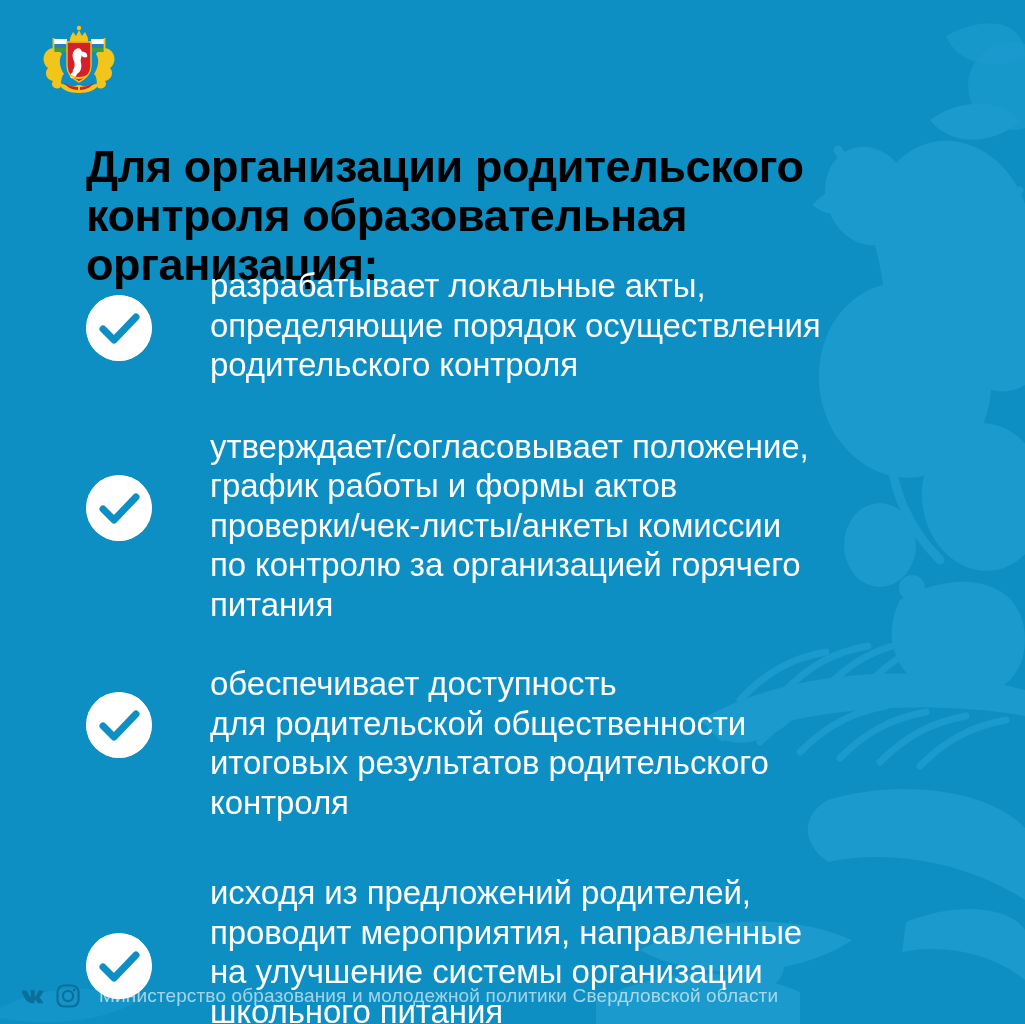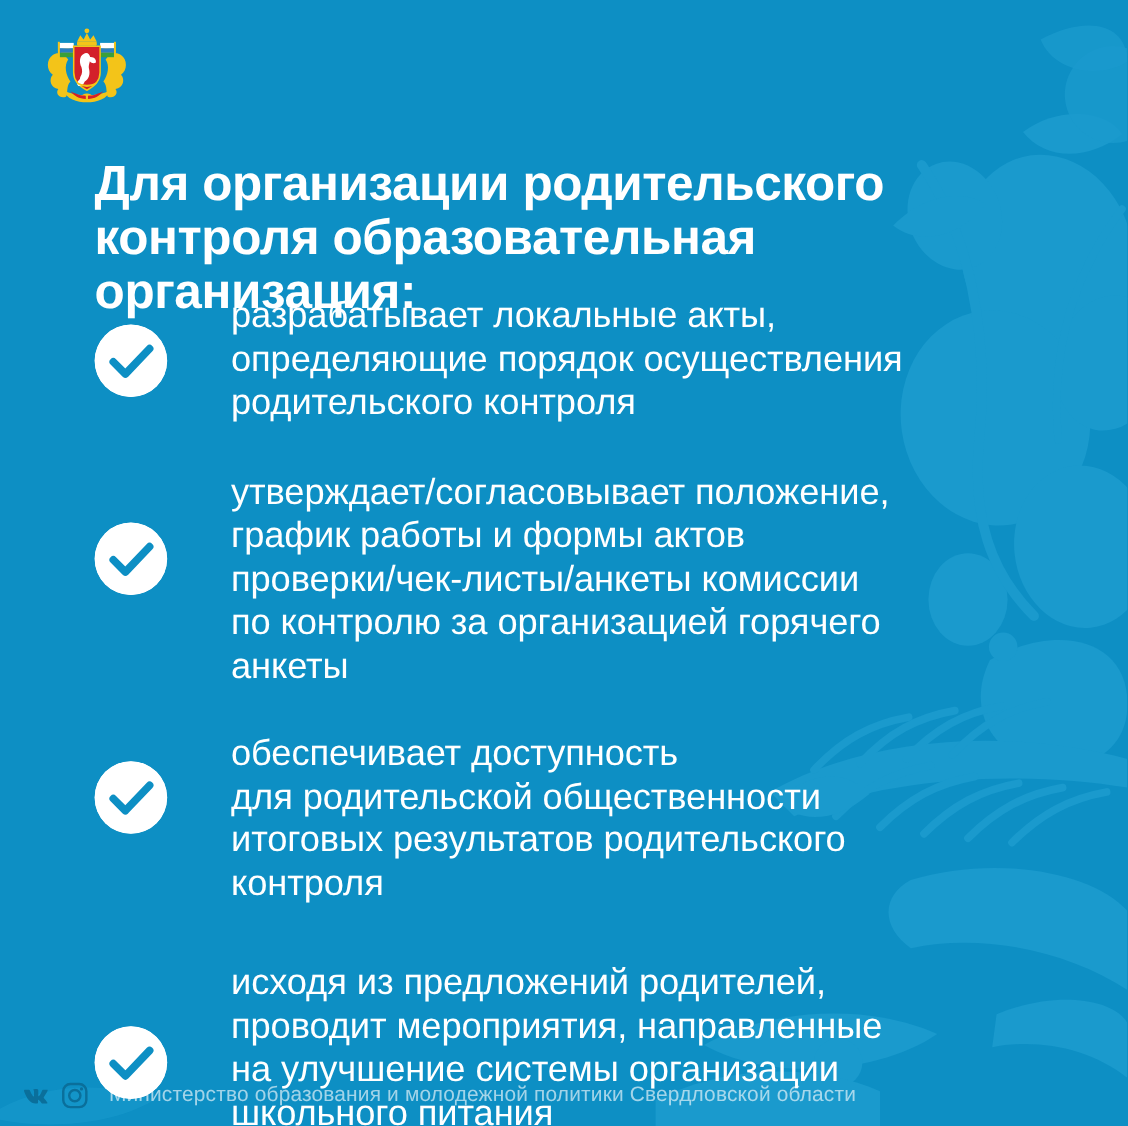--- a/index.html
+++ b/index.html
@@ -36,21 +36,21 @@
     z-index: 3;
   }
 
   
   .heading {
     position: absolute;
     left: 86px;
     top: 112px;
     width: 860px;
     z-index: 2;
-    color: #ffffff;
+    color: #000000;
     font-size: 45px;
     font-weight: bold;
     line-height: 49px;
     letter-spacing: -0.4px;
   }
   .heading .hline { display: block; white-space: pre; }
 
   
   .list {
     position: absolute;
@@ -266,21 +266,21 @@
         <svg class="check" viewBox="0 0 66 66" aria-hidden="true">
           <circle cx="33" cy="33" r="33" fill="#ffffff"></circle>
           <path d="M17 34 L 28 45 L 50 22" fill="none" stroke="#0d8fc4" stroke-width="7" stroke-linecap="round" stroke-linejoin="round"></path>
         </svg>
       </div>
       <div class="item-text">
         <span class="tline">утверждает/согласовывает положение,</span>
         <span class="tline">график работы и формы актов</span>
         <span class="tline">проверки/чек-листы/анкеты комиссии</span>
         <span class="tline">по контролю за организацией горячего</span>
-        <span class="tline">анкеты</span>
+        <span class="tline">питания</span>
       </div>
     </div>
 
     <div class="item item-3">
       <div class="check-wrap">
         <svg class="check" viewBox="0 0 66 66" aria-hidden="true">
           <circle cx="33" cy="33" r="33" fill="#ffffff"></circle>
           <path d="M17 34 L 28 45 L 50 22" fill="none" stroke="#0d8fc4" stroke-width="7" stroke-linecap="round" stroke-linejoin="round"></path>
         </svg>
       </div>

